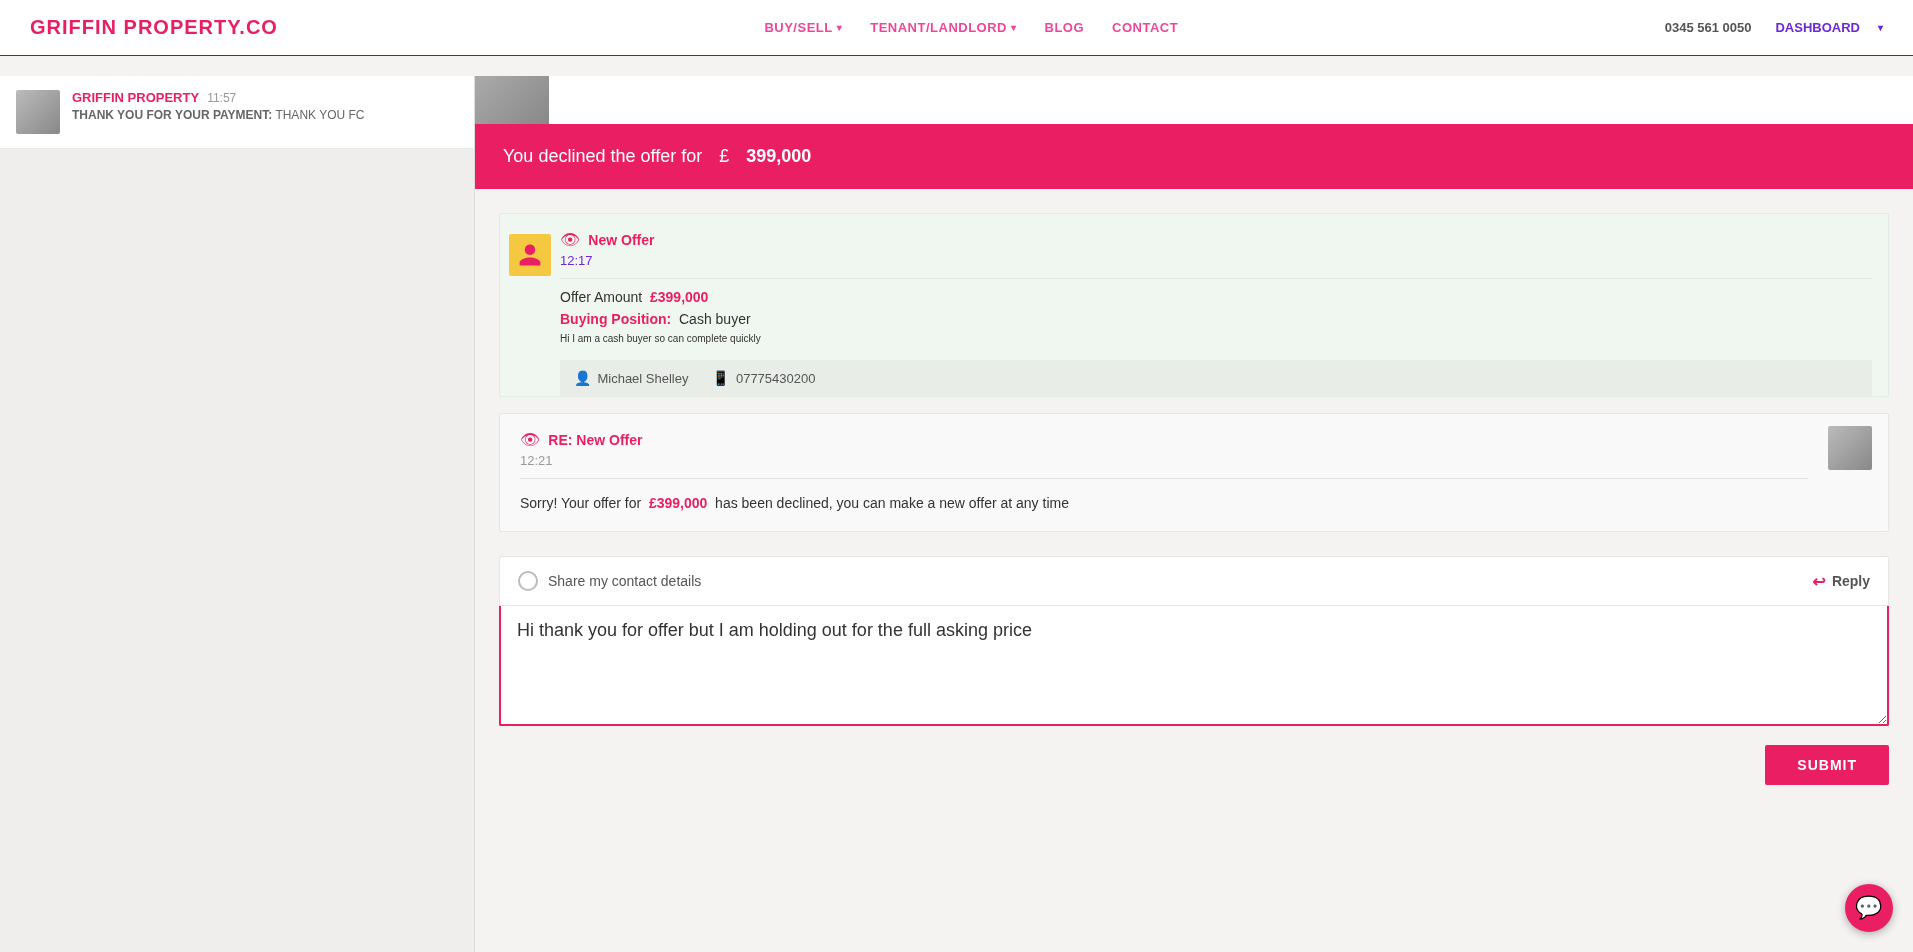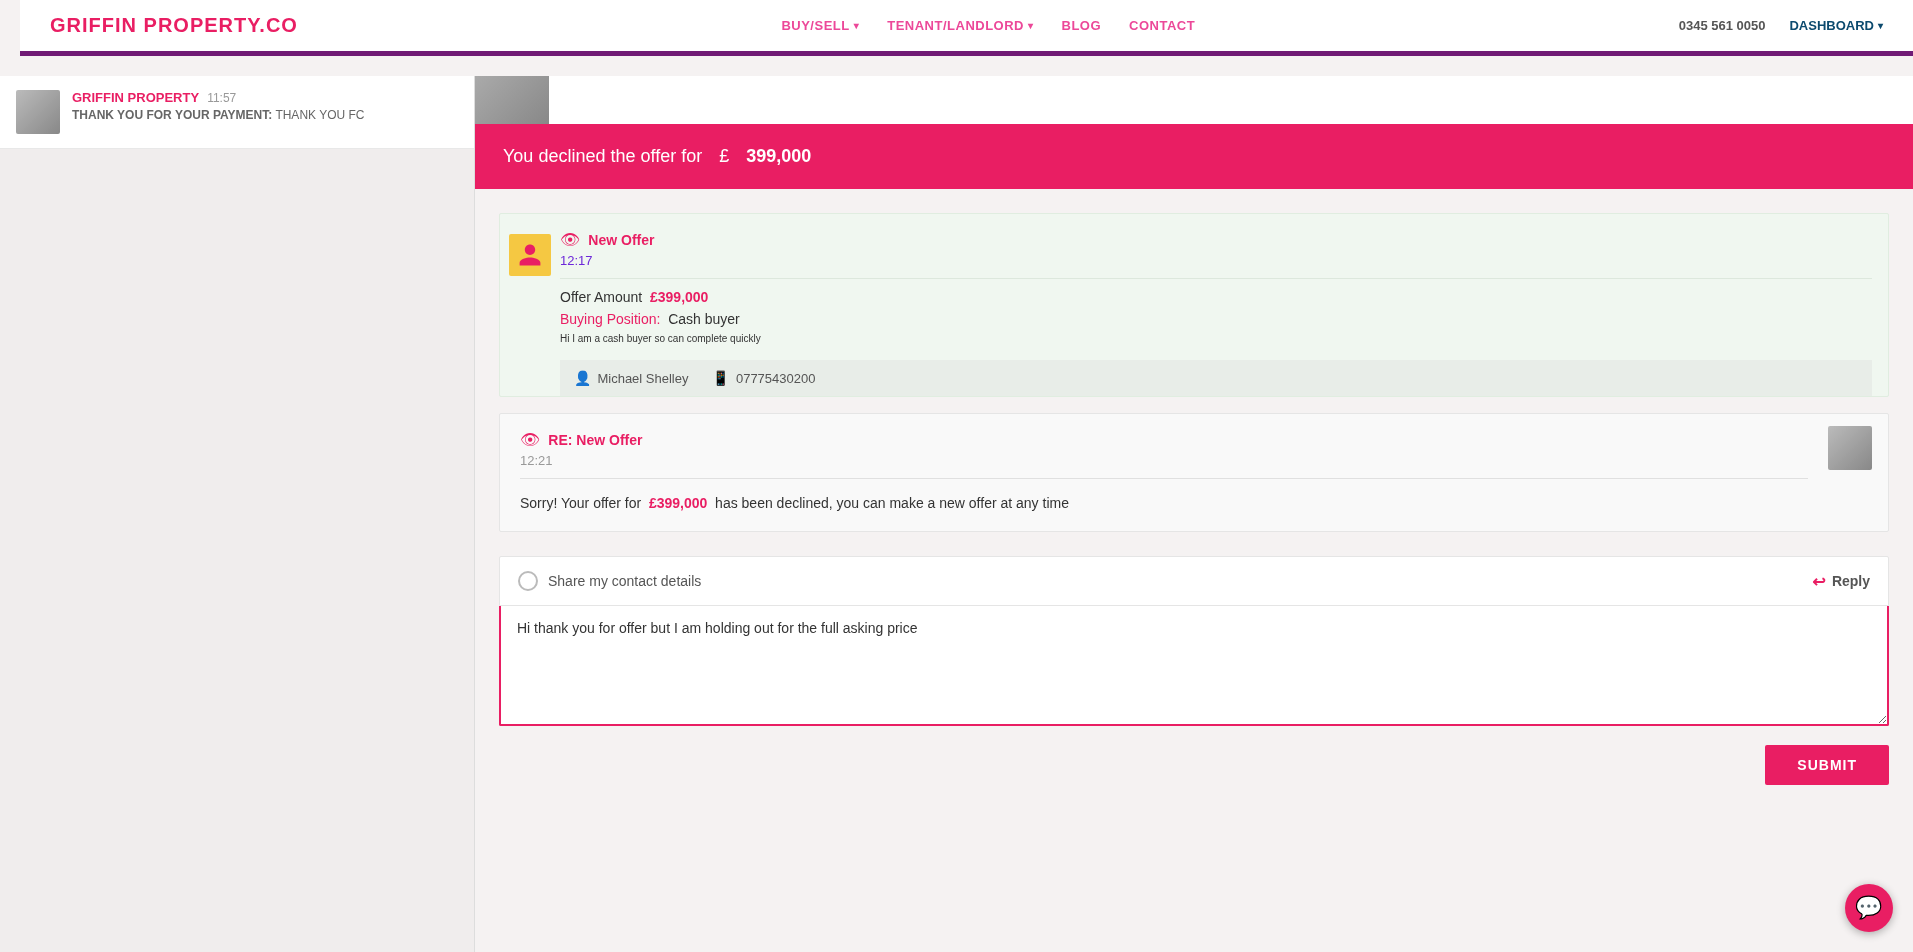--- a/index.html
+++ b/index.html
@@ -13,25 +13,24 @@
     }
 
     
     .navbar {
       background: #fff;
       display: flex;
       align-items: center;
       justify-content: space-between;
       padding: 0 30px;
       height: 56px;
-      border-bottom: 5px solid #701a75;
+      border-bottom: 1px solid #701a75;
       position: fixed;
       top: 0; left: 0; right: 0;
       z-index: 100;
-      margin-left: 20px;
     }
     .nav-logo {
       font-size: 20px;
       font-weight: 700;
       letter-spacing: 1px;
       color: #e91e63;
       text-transform: uppercase;
     }
     .nav-links {
       display: flex;
@@ -55,25 +54,25 @@
       gap: 24px;
     }
     .nav-phone {
       font-size: 13px;
       color: #555;
       font-weight: 600;
     }
     .nav-dashboard {
       font-size: 13px;
       font-weight: 600;
-      color: #0c4a6e;
+      color: #6d28d9;
       cursor: pointer;
       display: flex;
       align-items: center;
-      gap: 4px;
+      gap: 18px;
     }
 
     
     .page-layout {
       display: flex;
       padding-top: 76px;
       min-height: 952px;
     }
 
     
@@ -264,21 +263,21 @@
     }
     .offer-amount strong {
       color: #e91e63;
       font-weight: 700;
     }
     .offer-buying-pos {
       color: #333;
     }
     .offer-buying-pos .label {
       color: #e91e63;
-      font-weight: 400;
+      font-weight: 700;
     }
     .offer-message {
       font-size: 10px;
       color: #333;
       margin-bottom: 16px;
     }
     .offer-contact-row {
       background: #e8ede8;
       padding: 10px 14px;
       display: flex;
@@ -398,21 +397,21 @@
       font-size: 16px;
     }
 
     
     .reply-textarea {
       width: 100%;
       border: 2px solid #e91e63;
       border-top: none;
       border-radius: 0 0 2px 2px;
       padding: 14px 16px;
-      font-size: 14px;
+      font-size: 18px;
       color: #333;
       resize: vertical;
       min-height: 120px;
       outline: none;
       font-family: inherit;
       background: #fff;
     }
 
     
     .submit-row {

